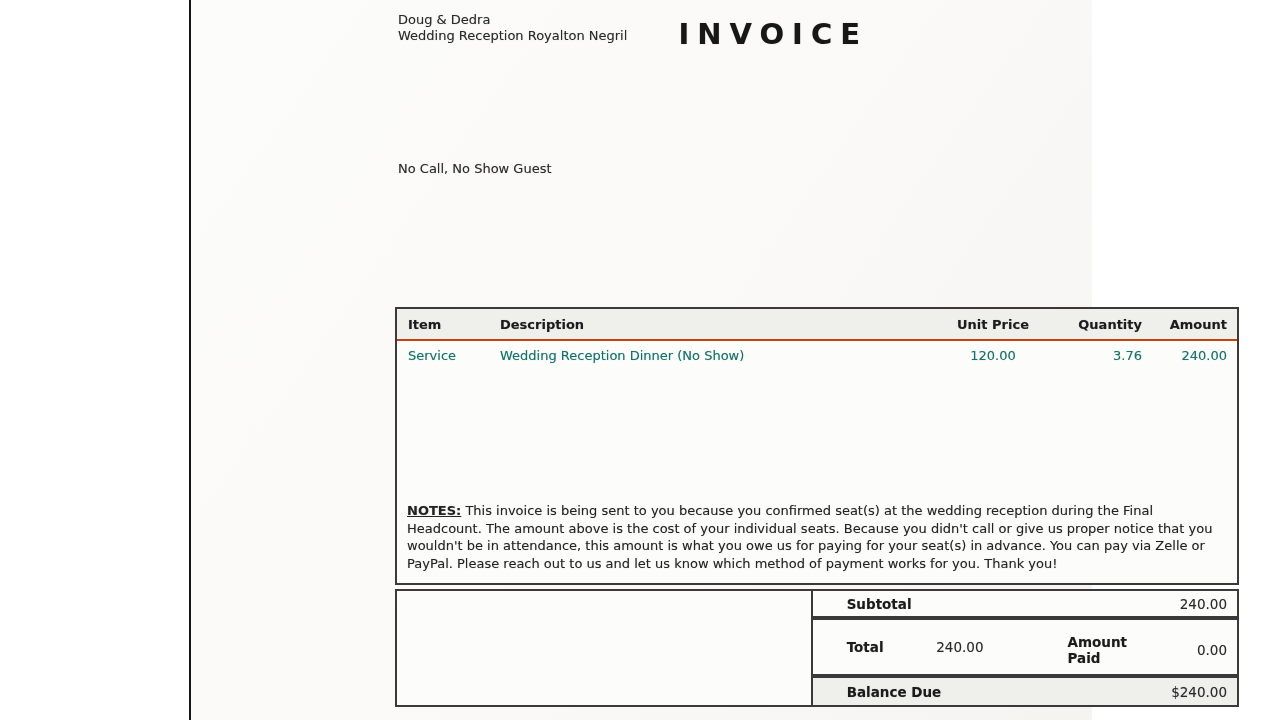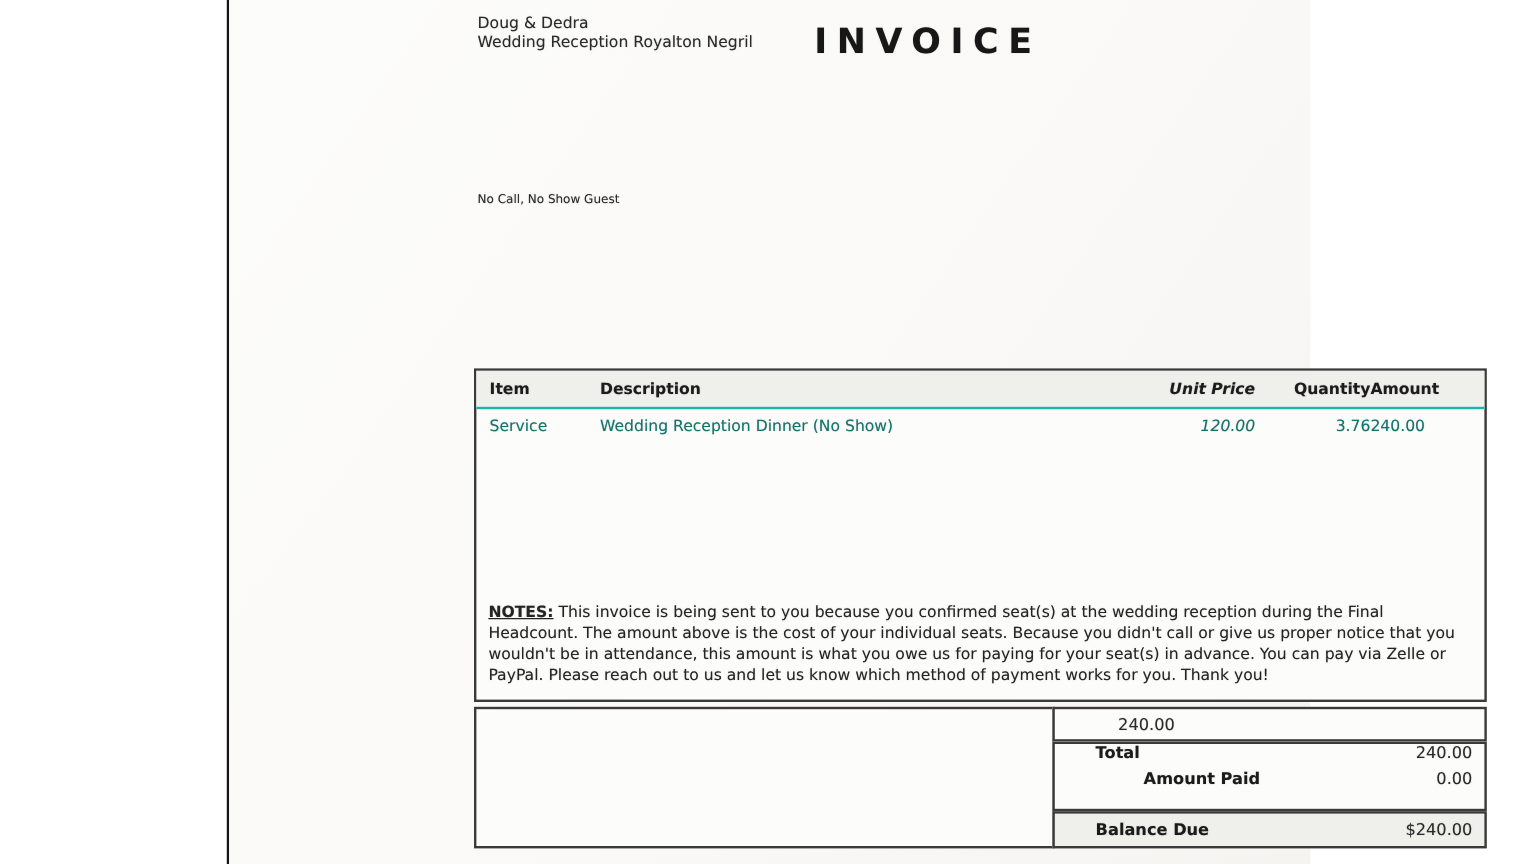--- a/index.html
+++ b/index.html
@@ -11,51 +11,51 @@
   .scan-edge-line { position:absolute; left:189px; top:0; width:2px; height:720px; background:#151515; }
   .paper { position:absolute; left:191px; top:0; width:901px; height:720px;
            background:linear-gradient(125deg,#fcfcfb 0%,#faf9f7 55%,#f5f4f1 100%); }
 
   .soft { text-shadow:0 0 1px rgba(45,45,45,0.35); }
 
   
   .client-block { position:absolute; left:207px; top:12px; font-size:13px; line-height:15.5px; color:#2a2a2a; }
   .invoice-title { position:absolute; right:224px; top:17px; font-size:29px; font-weight:bold;
                    letter-spacing:8px; color:#171717; }
-  .subject-line { position:absolute; left:207px; top:161px; font-size:10px; color:#2a2a2a; }
+  .subject-line { position:absolute; left:207px; top:161px; font-size:13px; color:#2a2a2a; }
 
   
   .meta { position:absolute; left:700px; top:181px; width:348px; font-size:13.5px; }
   .meta-row { display:flex; align-items:baseline; margin-bottom:16px; line-height:19px; }
   .meta-label { flex:1; text-align:right; font-weight:bold; color:#1c1c1c; }
   .meta-value { width:103px; text-align:right; color:#2a2a2a; }
 
   
   .items-table { position:absolute; left:204px; top:307px; width:844px; border:2px solid #3a3a3a; background:#fcfcfb; }
   .tbl-header { display:flex; align-items:center; height:32px; background:#efefec;
-                border-bottom:2px solid #14b8a6; font-weight:bold; font-size:13px; color:#1c1c1c; }
+                border-bottom:2px solid #c2410c; font-weight:bold; font-size:13px; color:#1c1c1c; }
   .tbl-body { position:relative; height:242px; font-size:13px; }
   .tbl-row { display:flex; padding-top:7px; color:#0f766e; }
   .c-item { width:92px; padding-left:11px; }
   .c-desc { flex:1; padding-left:11px; }
-  .c-price { width:106px; text-align:right;font-style:italic; }
+  .c-price { width:106px; text-align:center; }
   .c-qty { width:96px; text-align:right; }
-  .c-amt { width:95px; padding-right:10px; }
+  .c-amt { width:95px; text-align:right; padding-right:10px; }
 
   .notes { position:absolute; left:10px; right:8px; bottom:11px; font-size:13px; line-height:17.5px; color:#242424; }
   .notes-label { font-weight:bold; text-decoration:underline; }
 
   
   .bottom-section { position:absolute; left:204px; top:589px; width:844px; height:118px; display:flex; }
   .left-box { width:484px; height:118px; border:2px solid #3a3a3a; background:#fcfcfb; }
   .summary-col { flex:1; display:flex; flex-direction:column; }
   .sum-box { border:2px solid #3a3a3a; border-left:2px solid #3a3a3a; margin-left:-2px; background:#fcfcfb;
              display:flex; align-items:center; font-size:13.5px; }
   .sum-subtotal { height:29px; }
-  .sum-total-paid { height:58px; flex-direction:column; align-items:stretch; justify-content:flex-start; }
+  .sum-total-paid { height:58px; flex-direction:row; align-items:stretch; justify-content:flex-start; }
   .sum-balance { height:31px; background:#efefec; }
   .sum-row { display:flex; align-items:center; width:100%; }
   .sum-row + .sum-row { margin-top:5px;padding-left:40px; }
   .sum-label { flex:1; padding-left:34px; font-weight:bold; color:#1b1b1b; }
   .sum-value { width:110px; text-align:right; padding-right:10px; color:#2a2a2a; }
 </style>
 </head>
 <body>
 
 <div class="stage">
@@ -90,20 +90,21 @@
           <span class="c-amt">240.00</span>
         </div>
         <p class="notes"><span class="notes-label">NOTES:</span><span> This invoice is being sent to you because you confirmed seat(s) at the wedding reception during the Final Headcount. The amount above is the cost of your individual seats. Because you didn't call or give us proper notice that you wouldn't be in attendance, this amount is what you owe us for paying for your seat(s) in advance. You can pay via Zelle or PayPal. Please reach out to us and let us know which method of payment works for you. Thank you!</span></p>
       </div>
     </div>
 
     <div class="bottom-section">
       <div class="left-box"></div>
       <div class="summary-col">
         <div class="sum-box sum-subtotal">
+          <span class="sum-label">Subtotal</span>
           <span class="sum-value">240.00</span>
         </div>
         <div class="sum-box sum-total-paid">
           <div class="sum-row">
             <span class="sum-label">Total</span>
             <span class="sum-value">240.00</span>
           </div>
           <div class="sum-row">
             <span class="sum-label">Amount Paid</span>
             <span class="sum-value">0.00</span>

